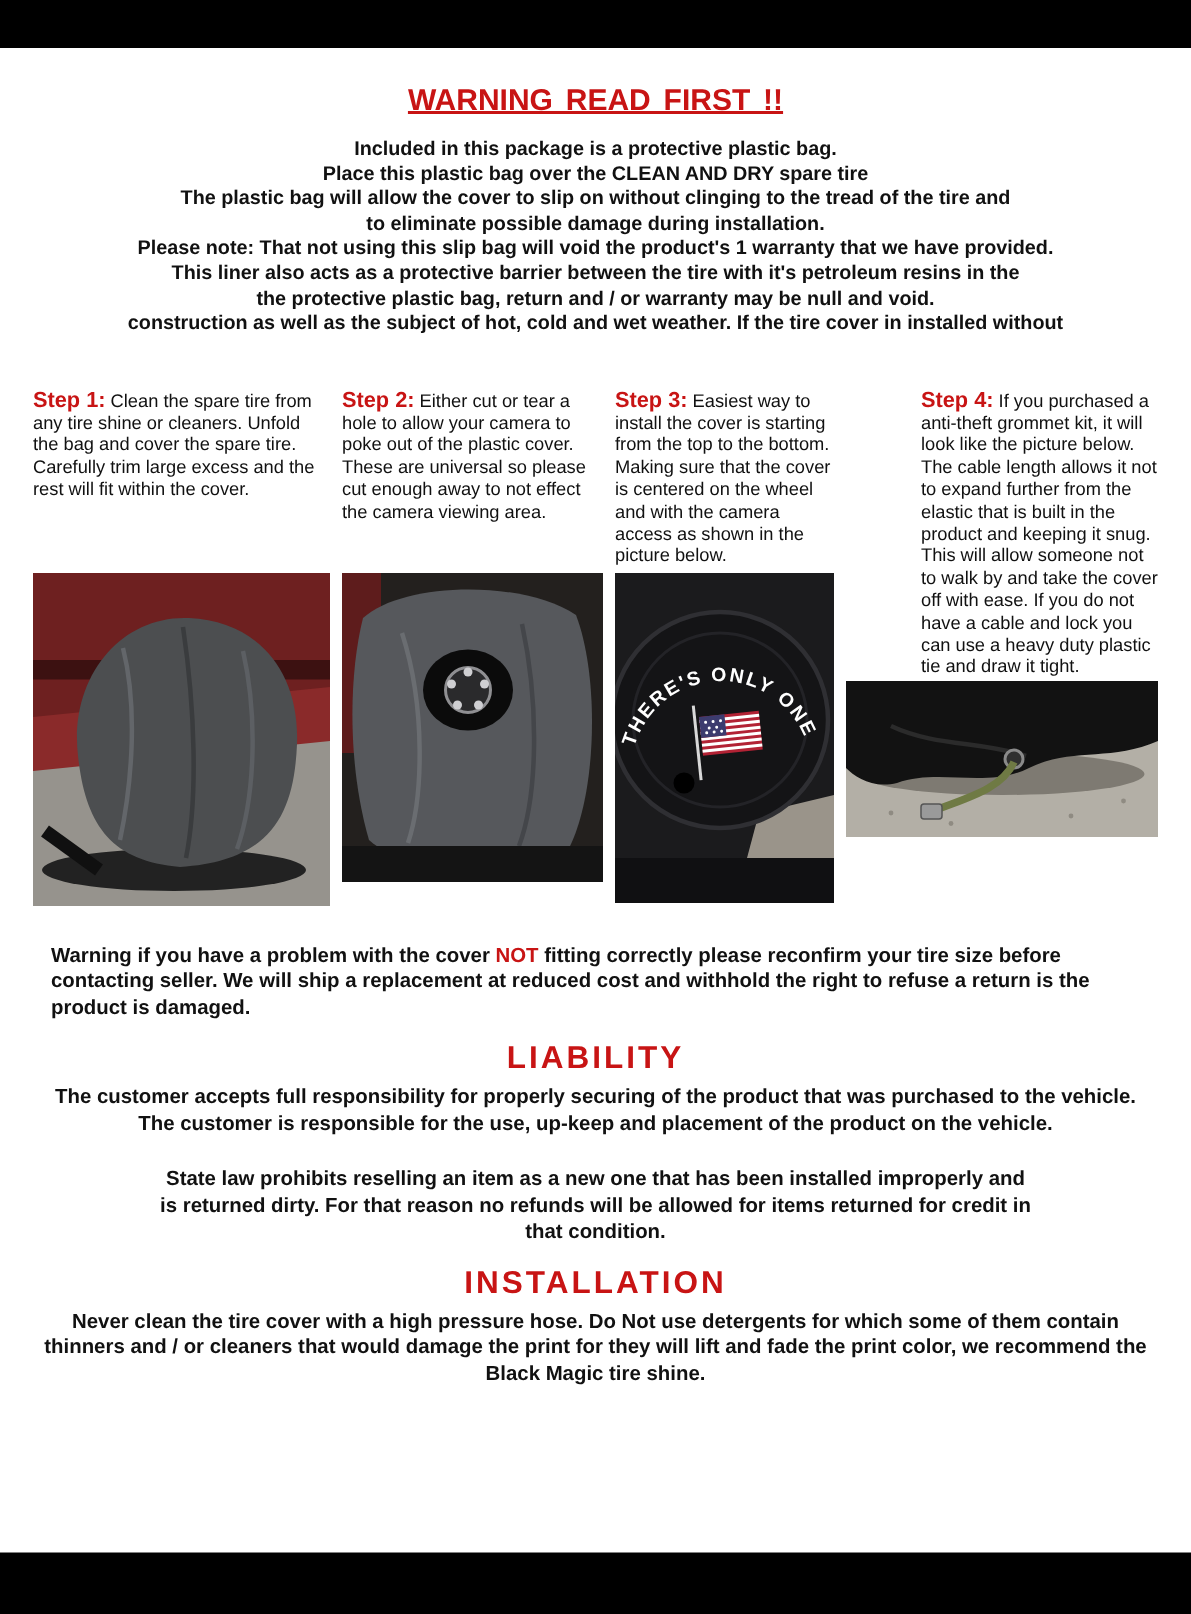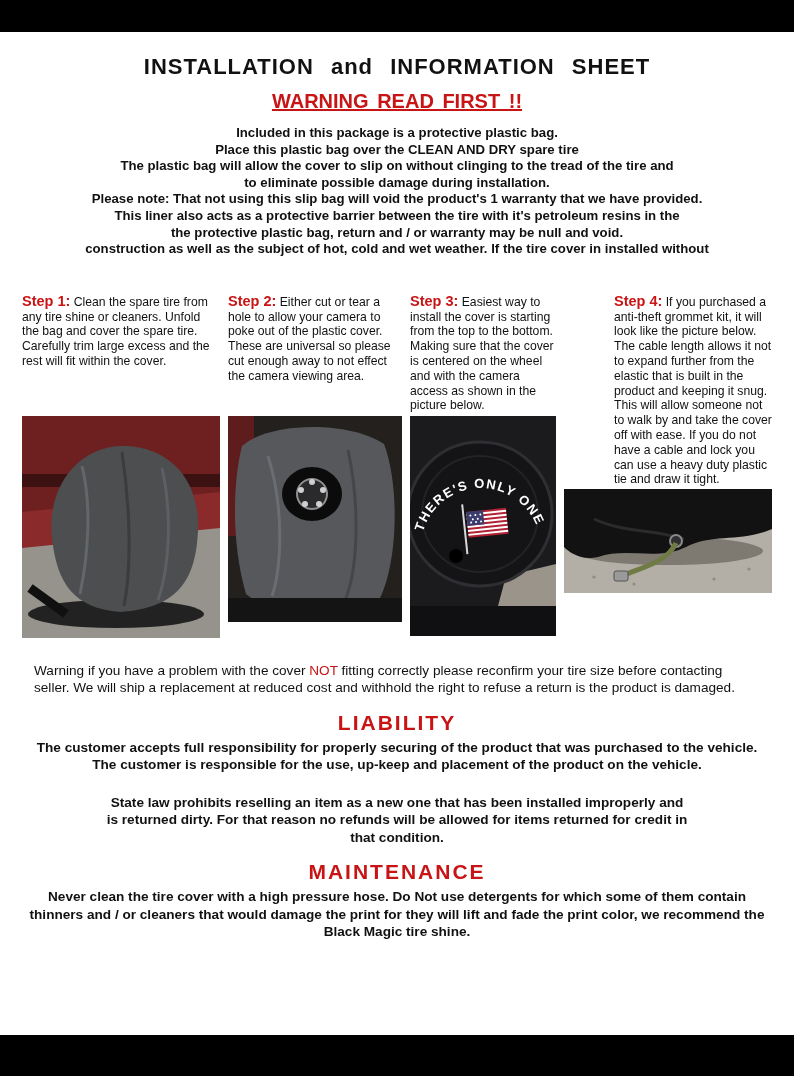--- a/index.html
+++ b/index.html
@@ -32,40 +32,39 @@
   .col-2 { width:174px; }
   .col-3 { width:146px; }
   .col-4 { width:208px; }
   .step-para { font-size:12.2px; line-height:14.8px; text-align:left; }
   .col-1 .step-para, .col-2 .step-para, .col-3 .step-para { min-height:120px; }
   .col-4 .step-para { padding-left:50px; }
   .step-label { color:var(--red); font-weight:bold; font-size:14.5px; }
   .photo { display:block; margin-top:2px; }
   .photo svg { display:block; }
 
-  .fit-warning { margin-top:24px; padding:0 12px; font-weight:normal; font-size:13.6px; line-height:17.5px; text-align:left; }
+  .fit-warning { margin-top:24px; padding:0 12px; font-weight:bold; font-size:13.6px; line-height:17.5px; text-align:left; }
   .fit-warning .hl { color:var(--red); }
 
   .section-head {
     text-align:center; color:var(--red); font-weight:bold; font-size:21px;
     letter-spacing:2px; margin-top:14px;
   }
   .para { font-weight:bold; font-size:13.6px; line-height:17.5px; text-align:center; margin-top:4px; padding:0 8px; }
   .para.narrow { max-width:600px; margin-left:auto; margin-right:auto; margin-top:20px; }
   .para.maint { margin-top:4px; padding:0 4px; }
 
   :root { --red:#c81414; }
 </style>
 </head>
 <body>
 
 <div class="page">
   <div class="paper">
 
-    <h1 class="title">INSTALLATION  and  INFORMATION  SHEET</h1>
     <h2 class="warning-head">WARNING READ FIRST !!</h2>
 
     <div class="intro">
       <div>Included in this package is a protective plastic bag.</div>
       <div>Place this plastic bag over the CLEAN AND DRY spare tire</div>
       <div>The plastic bag will allow the cover to slip on without clinging to the tread of the tire and</div>
       <div>to eliminate possible damage during installation.</div>
       <div>Please note: That not using this slip bag will void the product's 1 warranty that we have provided.</div>
       <div>This liner also acts as a protective barrier between the tire with it's petroleum resins in the</div>
       <div>the protective plastic bag, return and / or warranty may be null and void.</div>
@@ -187,17 +186,17 @@
     <p class="fit-warning">
       <span>Warning if you have a problem with the cover  </span>
       <span class="hl">NOT</span>
       <span> fitting correctly please reconfirm your tire size before contacting seller. We will ship a replacement at reduced cost and withhold the right to refuse a return is the product is damaged.</span>
     </p>
 
     <h2 class="section-head">LIABILITY</h2>
     <p class="para">The customer accepts full responsibility for properly securing of the product that was purchased to the vehicle.  The customer is responsible for the use, up-keep and placement of the product on the vehicle.</p>
     <p class="para narrow">State law prohibits reselling an item as a new one that has been installed improperly and is returned dirty. For that reason no refunds will be allowed for items returned for credit in that condition.</p>
 
-    <h2 class="section-head">MAINTENANCE</h2>
+    <h2 class="section-head">INSTALLATION</h2>
     <p class="para maint">Never clean the tire cover with a high pressure hose.  Do Not  use detergents for which some of them contain thinners and / or cleaners that would damage the print for they will lift and fade the print color, we recommend the Black Magic tire shine.</p>
 
   </div>
 </div>
 
 </body></html>

